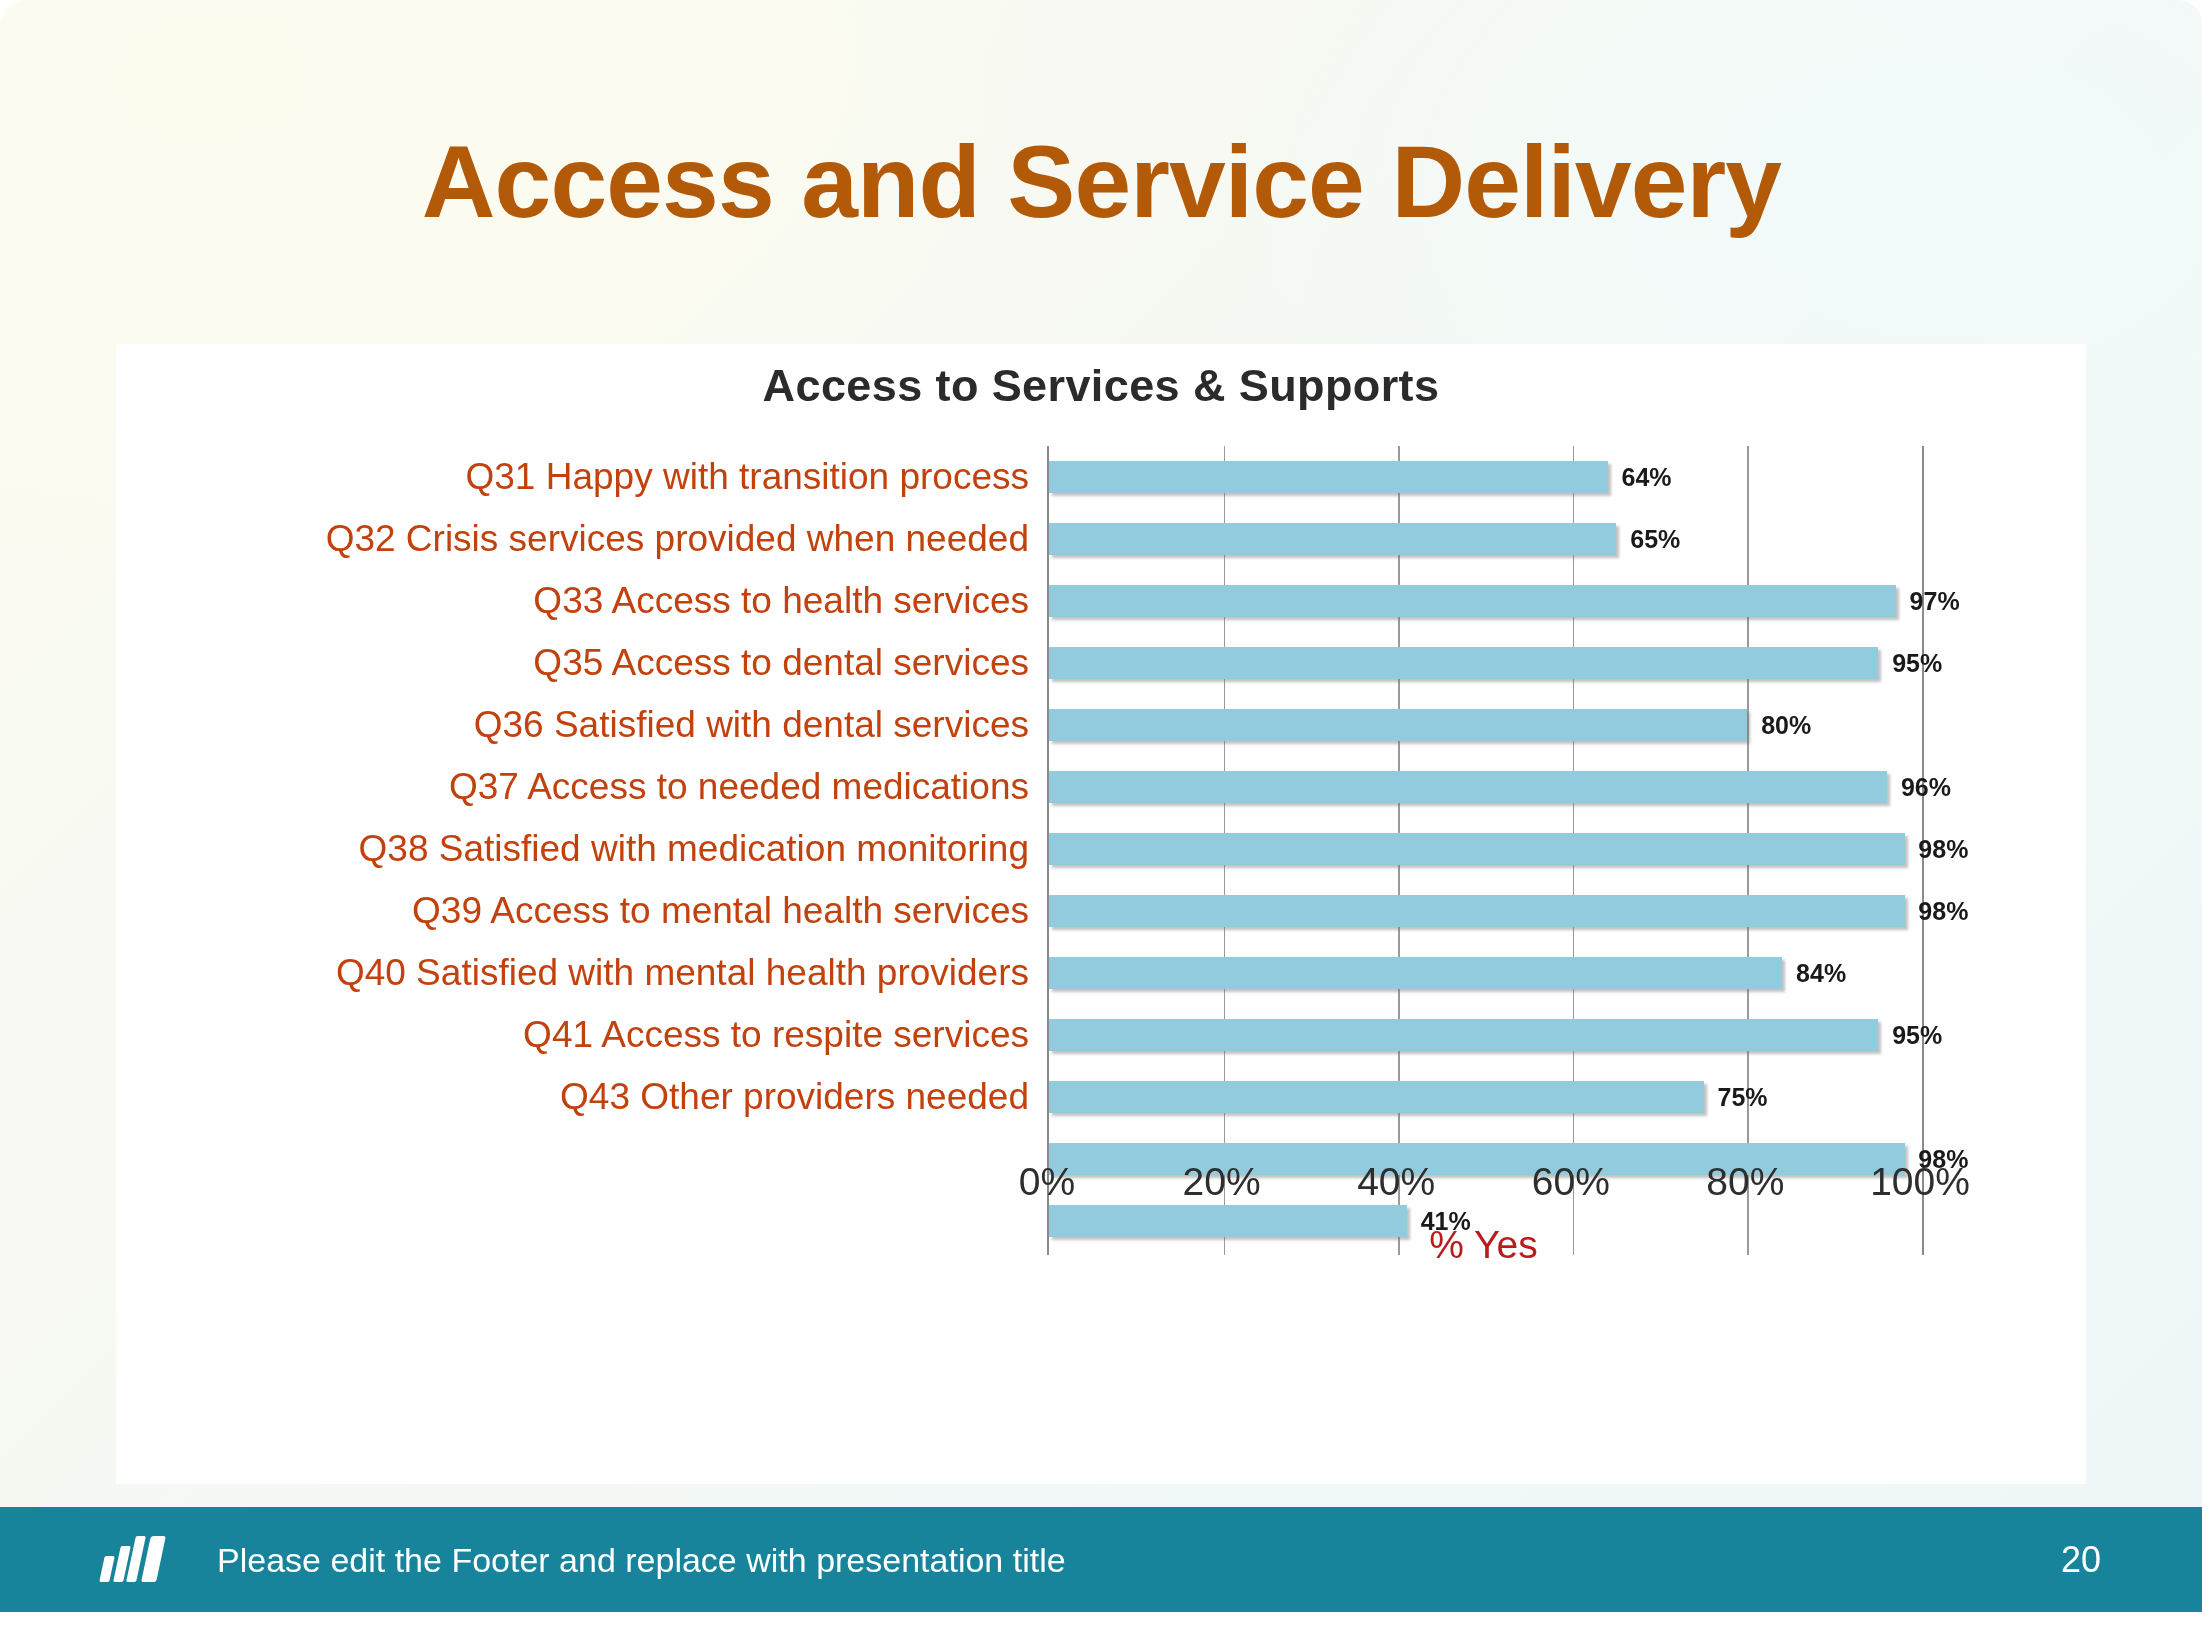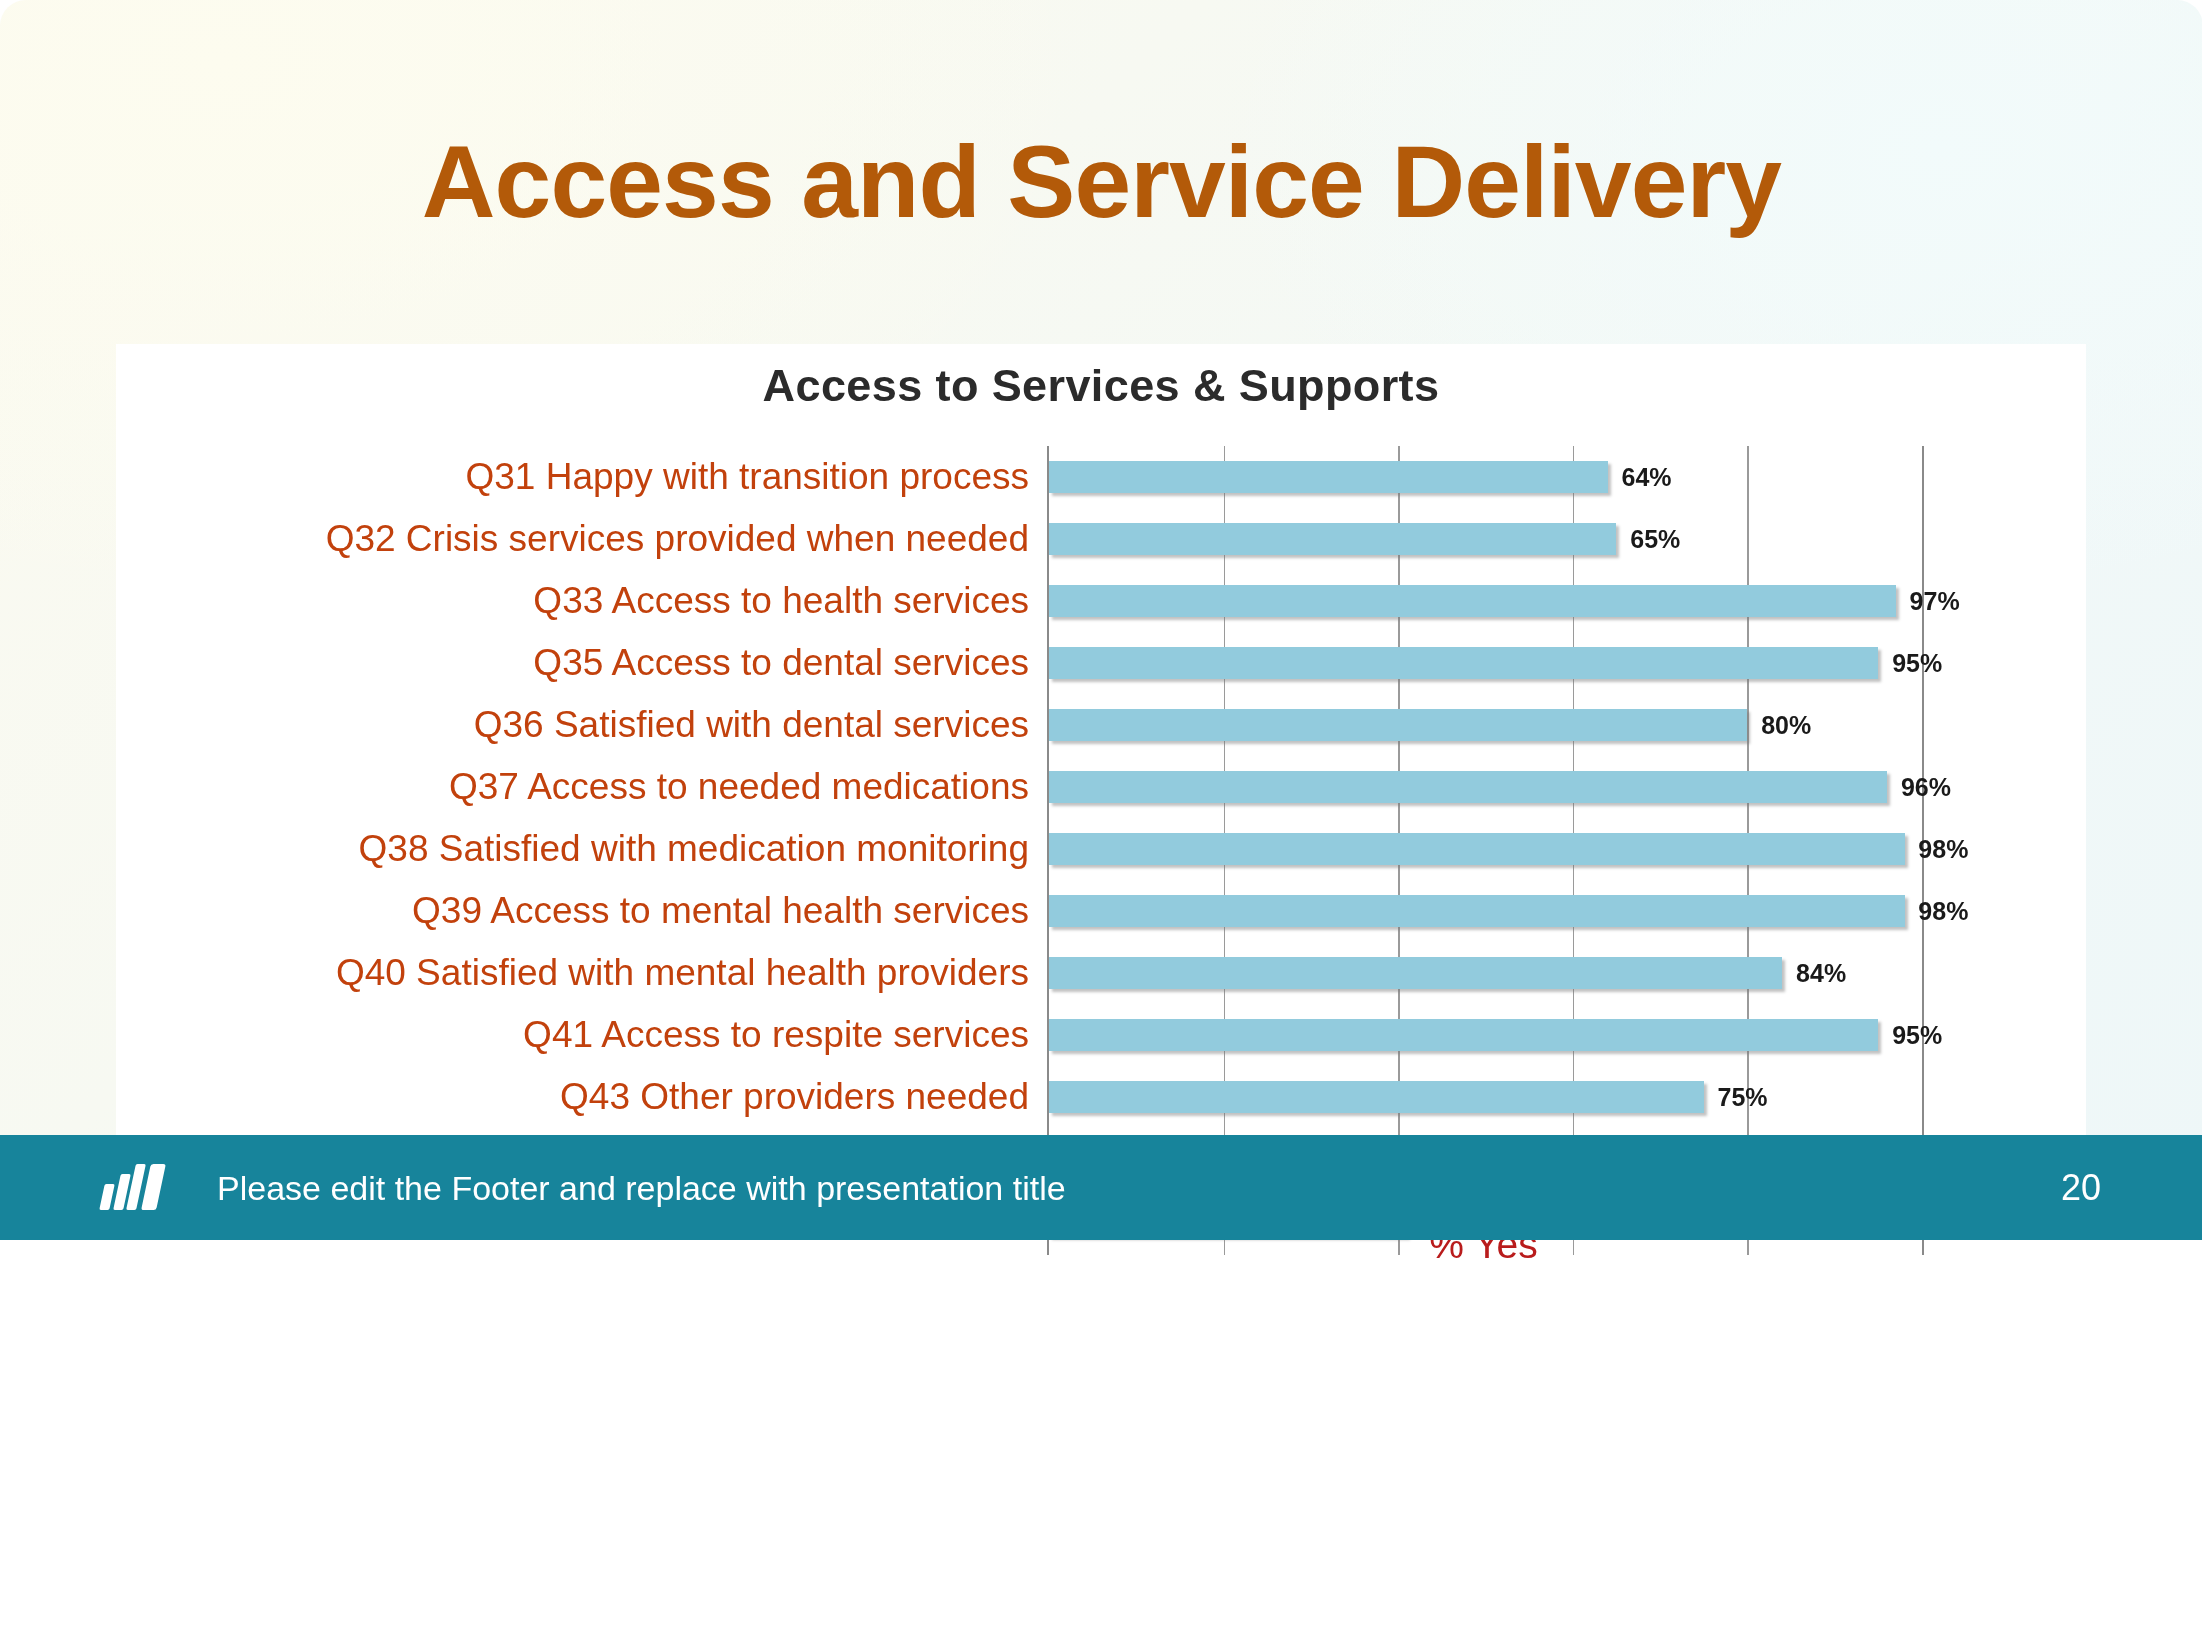--- a/index.html
+++ b/index.html
@@ -10,21 +10,21 @@
     width: 2203px;
     height: 1652px;
     background: #ffffff;
     font-family: "Liberation Sans", sans-serif;
     overflow: hidden;
   }
 
   .slide {
     position: relative;
     width: 2203px;
-    height: 1240px;
+    height: 1612px;
     background:
       radial-gradient(ellipse 1205px 774px at 88% 12%, #f2fbfb 0%, rgba(242,251,251,0) 60%),
       radial-gradient(ellipse 1377px 860px at 10% 5%, #fdfcef 0%, rgba(253,252,239,0) 65%),
       linear-gradient(135deg, #fbfaf0 0%, #f7f9f2 35%, #f1f8f8 70%, #eef7f8 100%);
     border-radius: 26px;
   }
 
   .slide-title {
     position: absolute;
     top: 129px;

